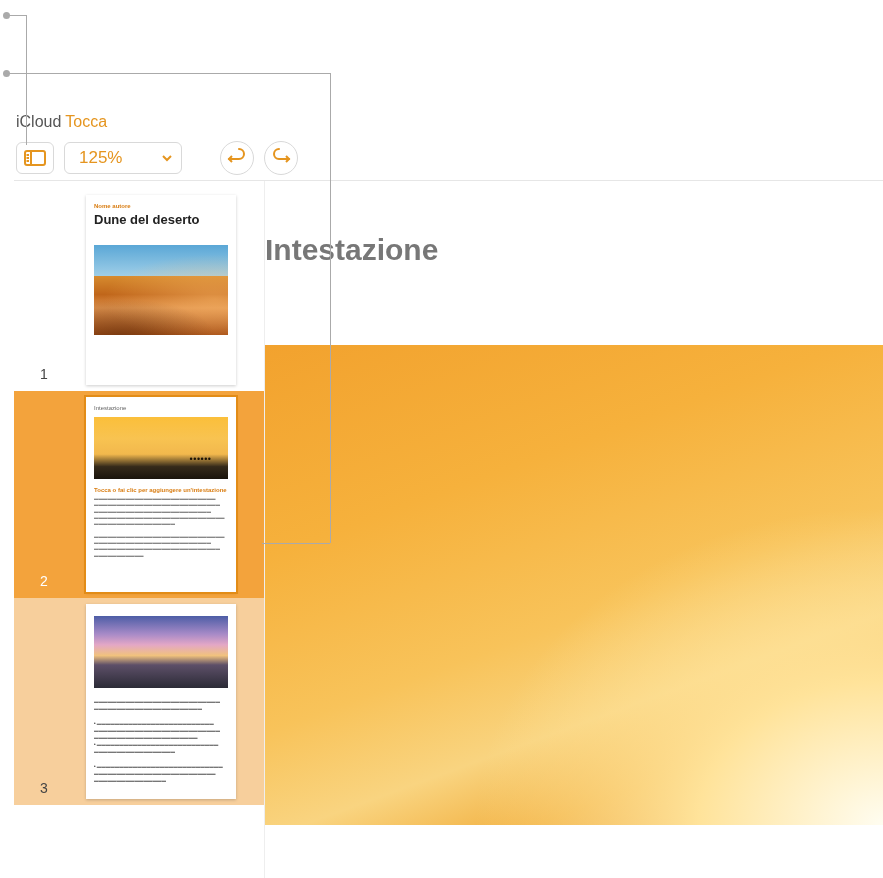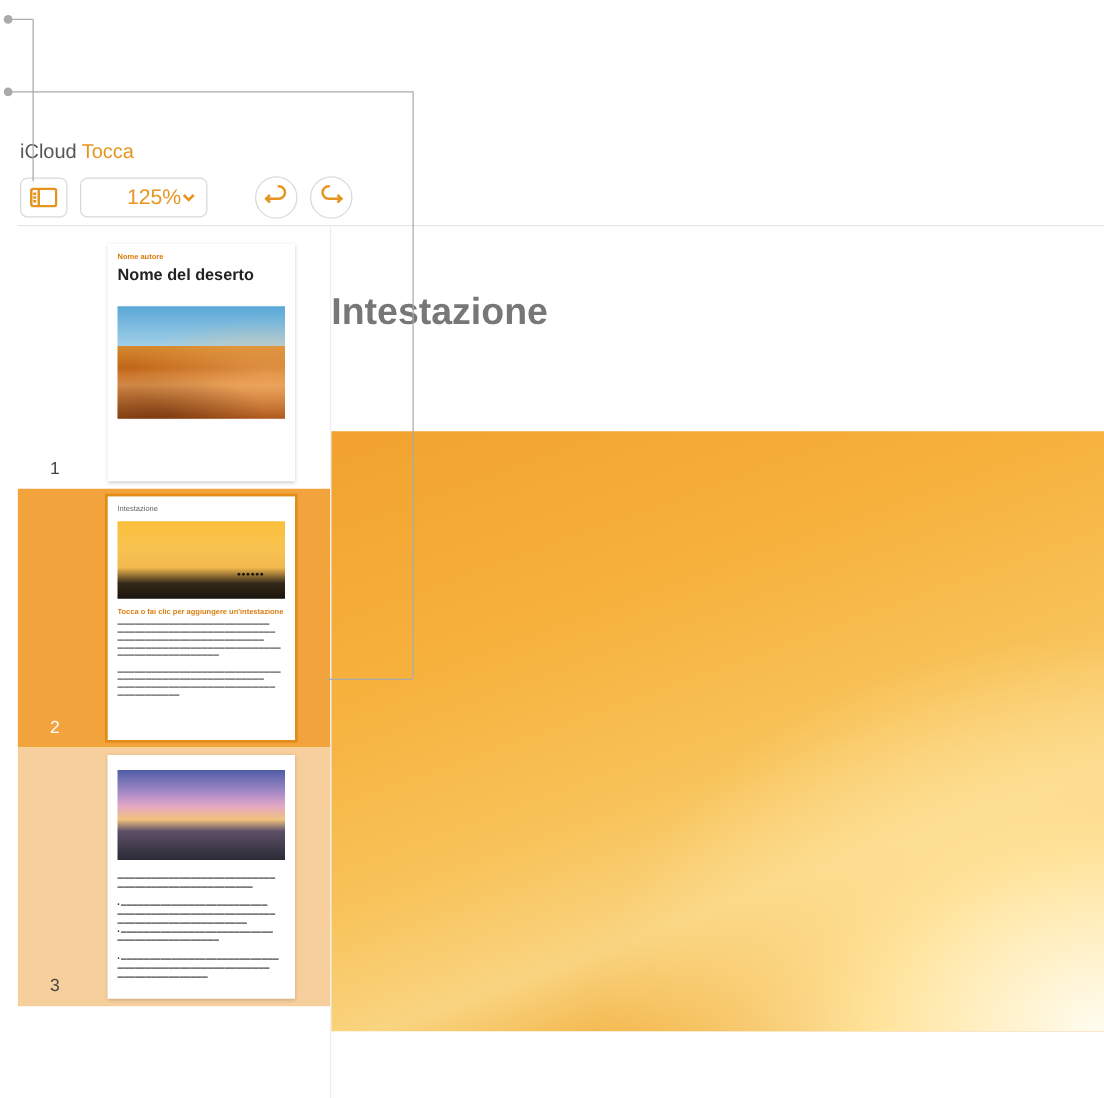--- a/index.html
+++ b/index.html
@@ -71,23 +71,23 @@
       background: #fff;
       height: 32px;
       display: flex;
       align-items: center;
       justify-content: center;
       cursor: pointer;
     }
     .tb-icon-btn { width: 38px; }
     .tb-round { width: 34px; height: 34px; border-radius: 50%; }
     .zoom-select {
-      width: 102px;
+      width: 118px;
       padding: 0 8px 0 14px;
-      justify-content: flex-end;
+      justify-content: space-between;
     }
     .zoom-val { color: #e5951f; font-size: 17px; font-weight: 500; }
     .chev { width: 12px; height: 12px; }
     .chev path, .undo path, .redo path, .view-icon rect, .view-icon line { stroke: #e5951f; fill: none; stroke-width: 2; }
     .undo, .redo { width: 20px; height: 20px; }
 
     
     .workarea {
       display: flex;
       height: calc(100% - 74px);
@@ -247,21 +247,21 @@
   </div>
 
   <div class="workarea">
 
     <div class="thumbs">
 
       <div class="thumb-slot">
         <span class="page-num">1</span>
         <div class="thumb t1">
           <div class="author">Nome autore</div>
-          <div class="title">Nome del deserto</div>
+          <div class="title">Dune del deserto</div>
           <div class="dune-pic"></div>
         </div>
       </div>
 
       <div class="thumb-slot selected">
         <span class="page-num">2</span>
         <div class="thumb t2 sel">
           <div class="h">Intestazione</div>
           <div class="sunset"></div>
           <div class="subhead">Tocca o fai clic per aggiungere un'intestazione</div>

